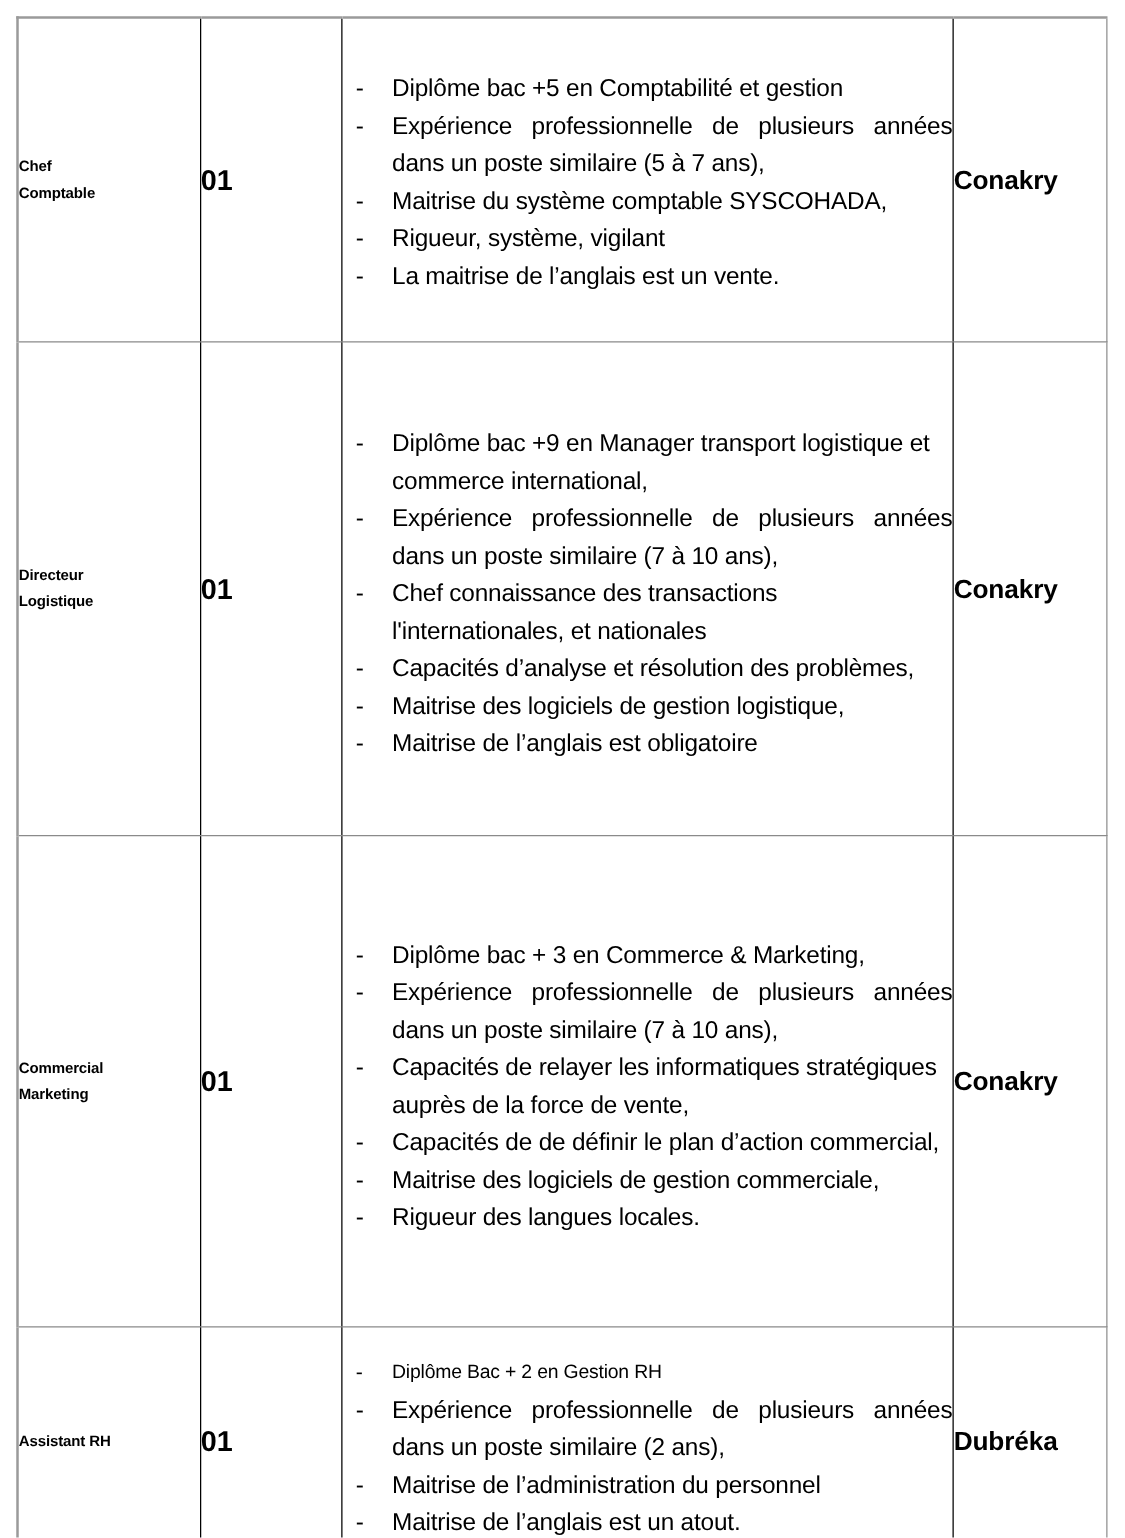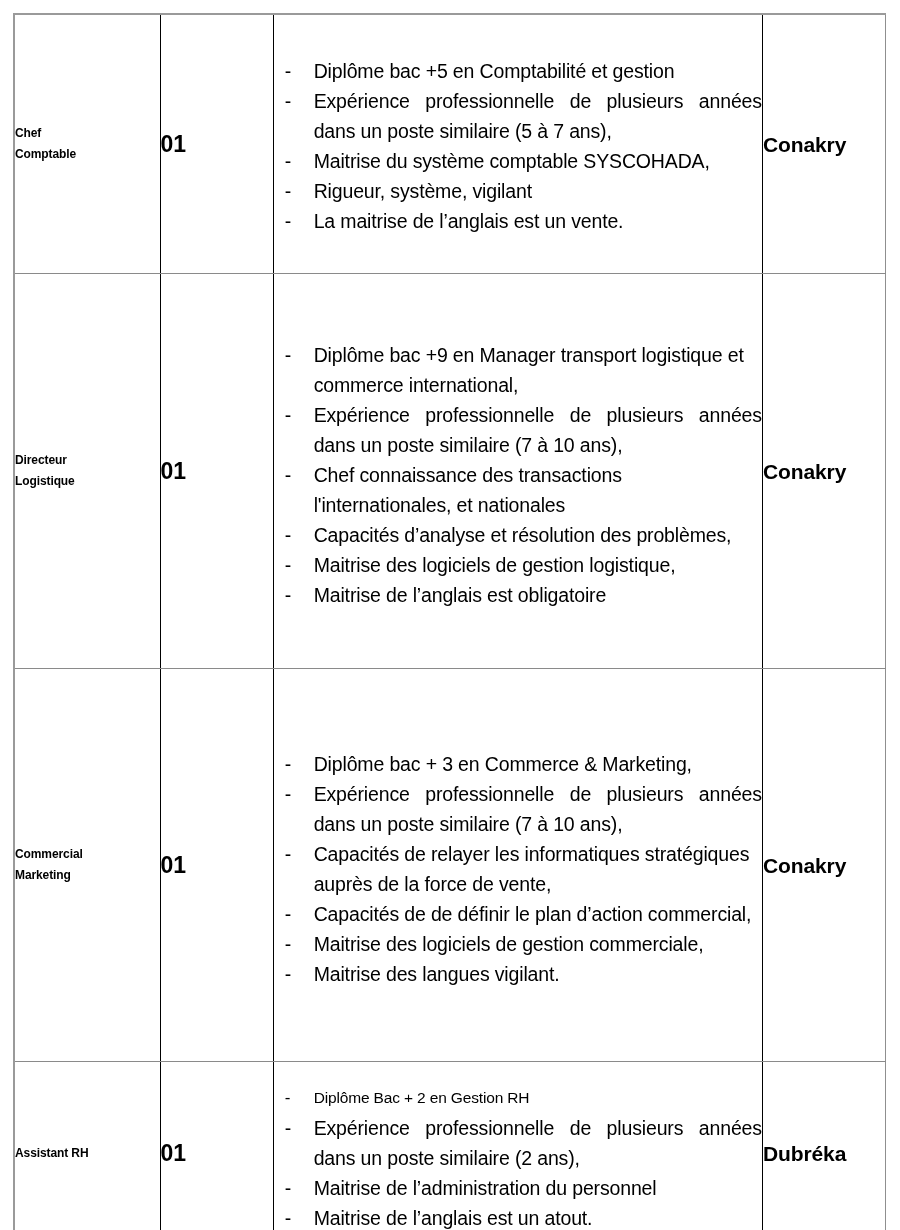--- a/index.html
+++ b/index.html
@@ -229,21 +229,21 @@
             <li class="req-item">
               <span class="req-dash">-</span>
               <span>Capacités de de définir le plan d’action commercial,</span>
             </li>
             <li class="req-item">
               <span class="req-dash">-</span>
               <span>Maitrise des logiciels de gestion commerciale,</span>
             </li>
             <li class="req-item">
               <span class="req-dash">-</span>
-              <span>Maitrise des langues vigilant.</span>
+              <span>Rigueur des langues locales.</span>
             </li>
           </ul>
         </td>
         <td class="cell-location">Conakry</td>
       </tr>
 
       <tr class="row-4">
         <td class="cell-position">
           <div>Assistant RH</div>
         </td>

